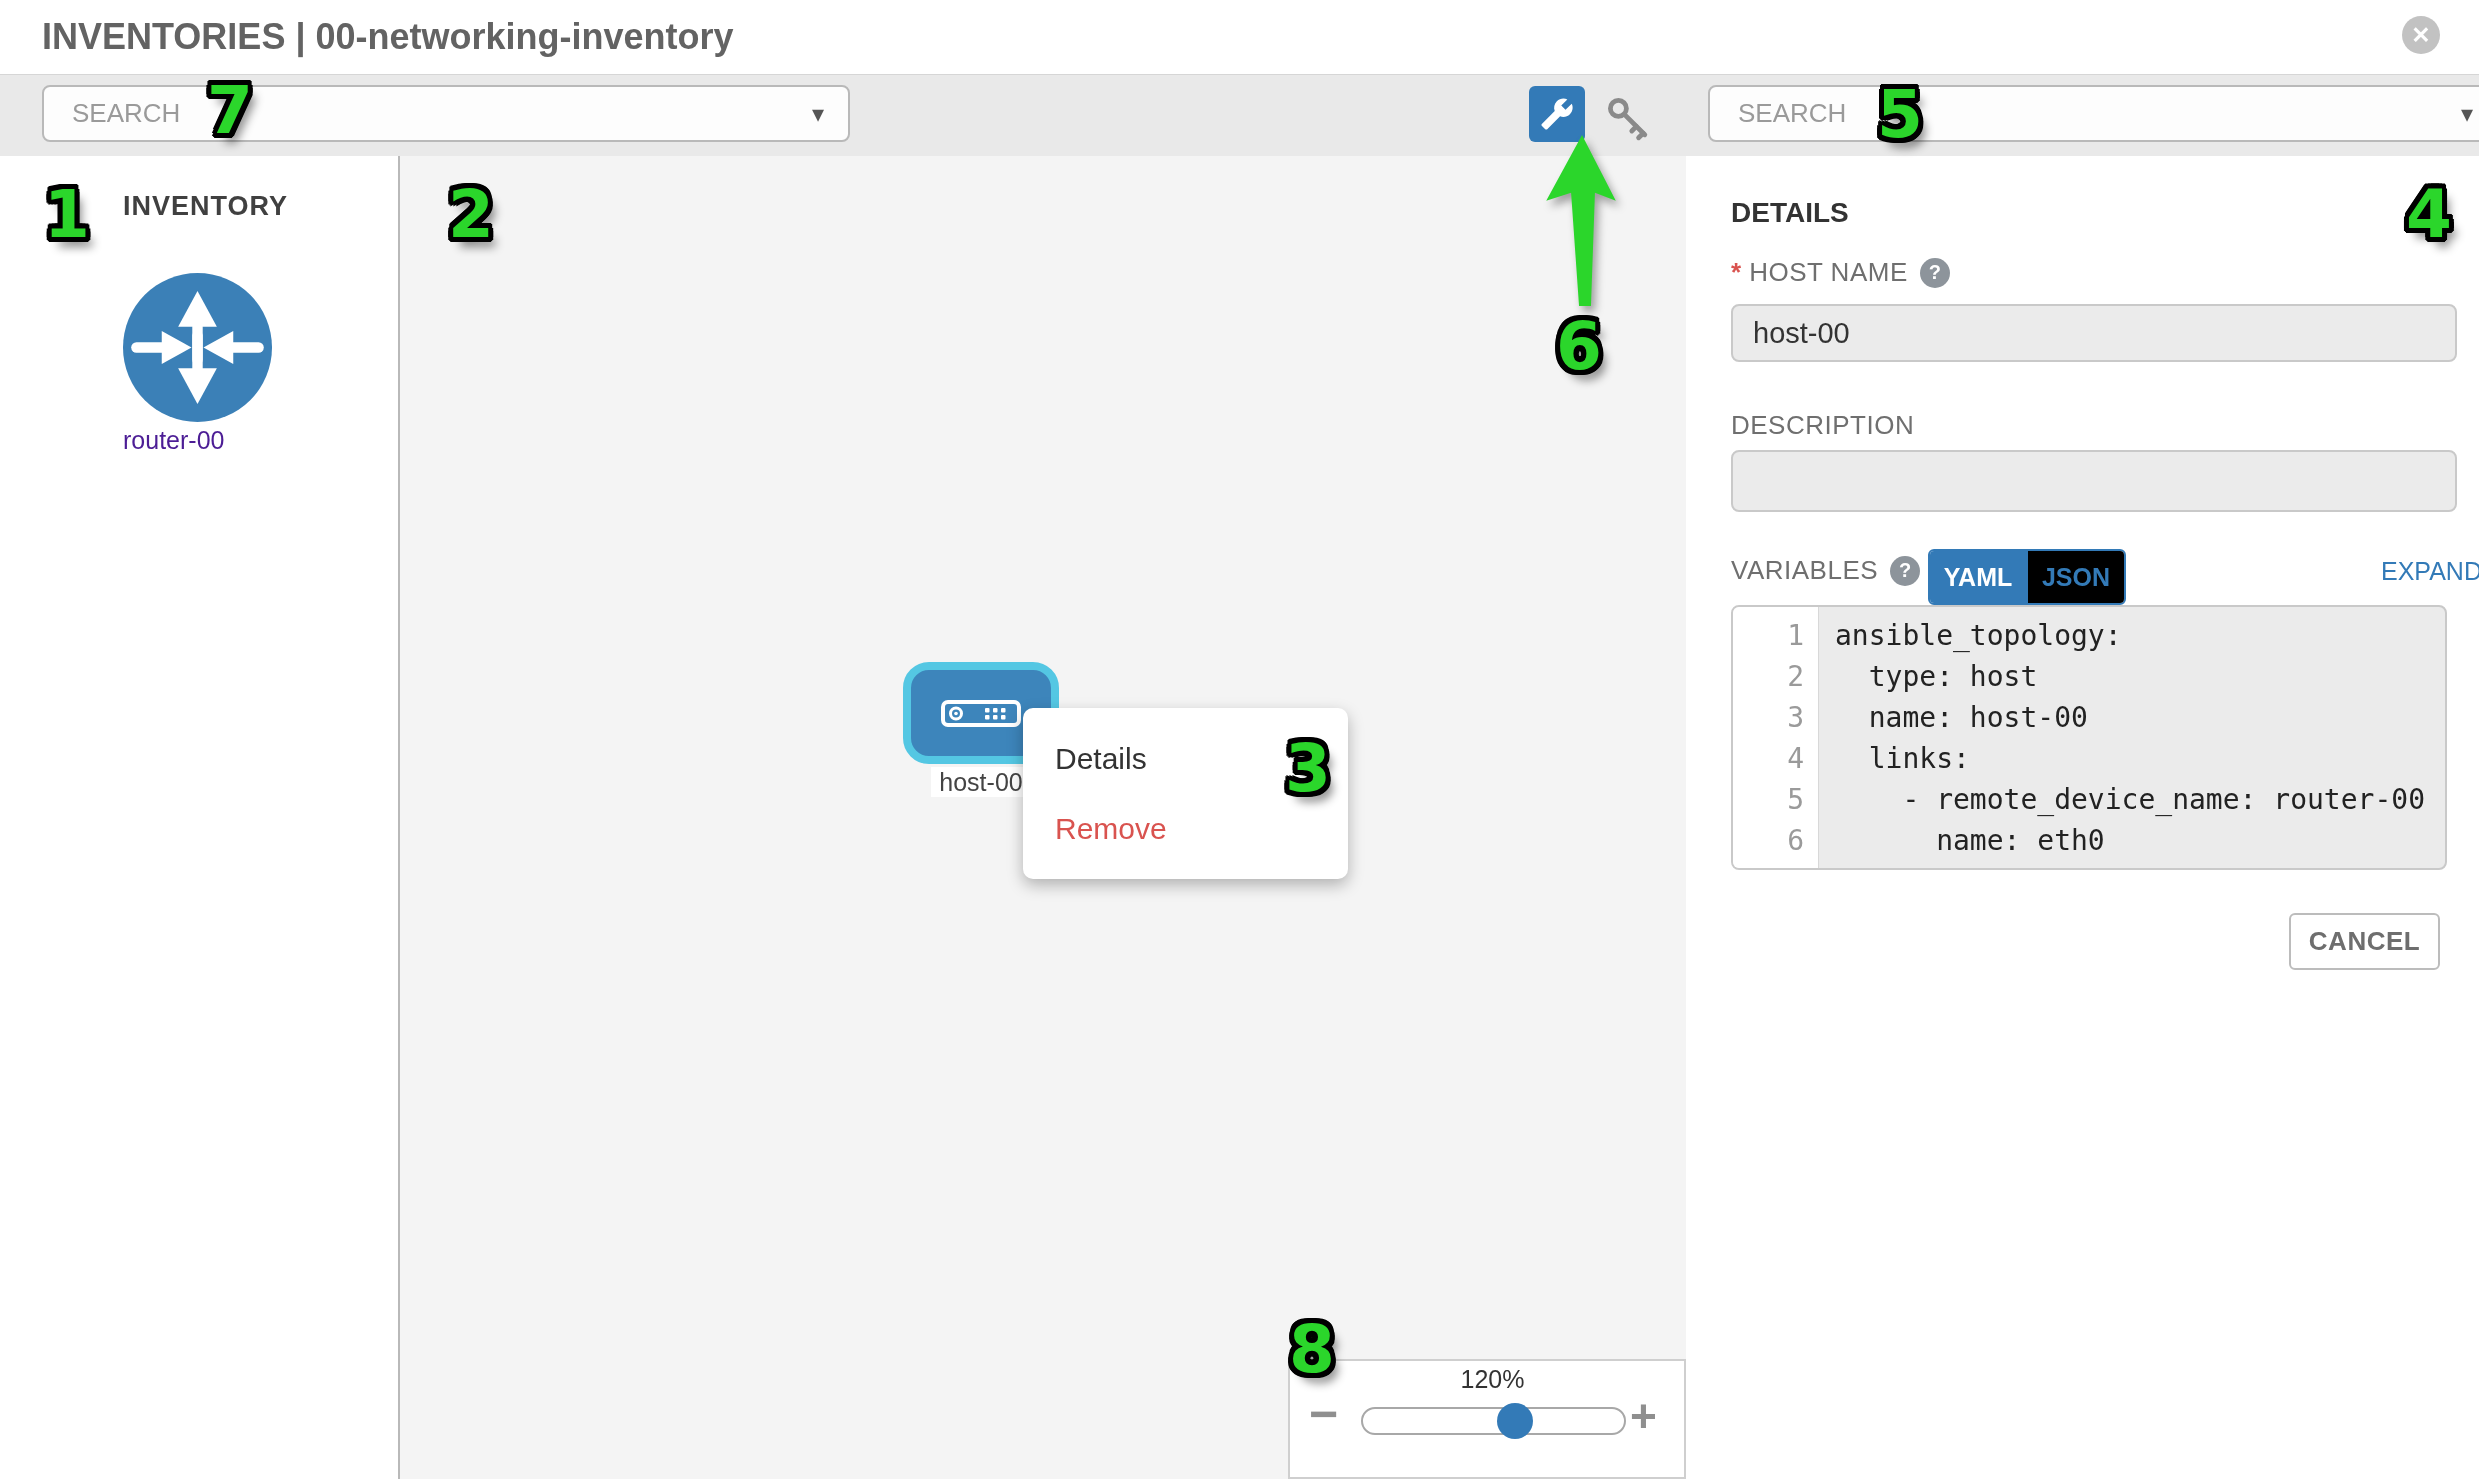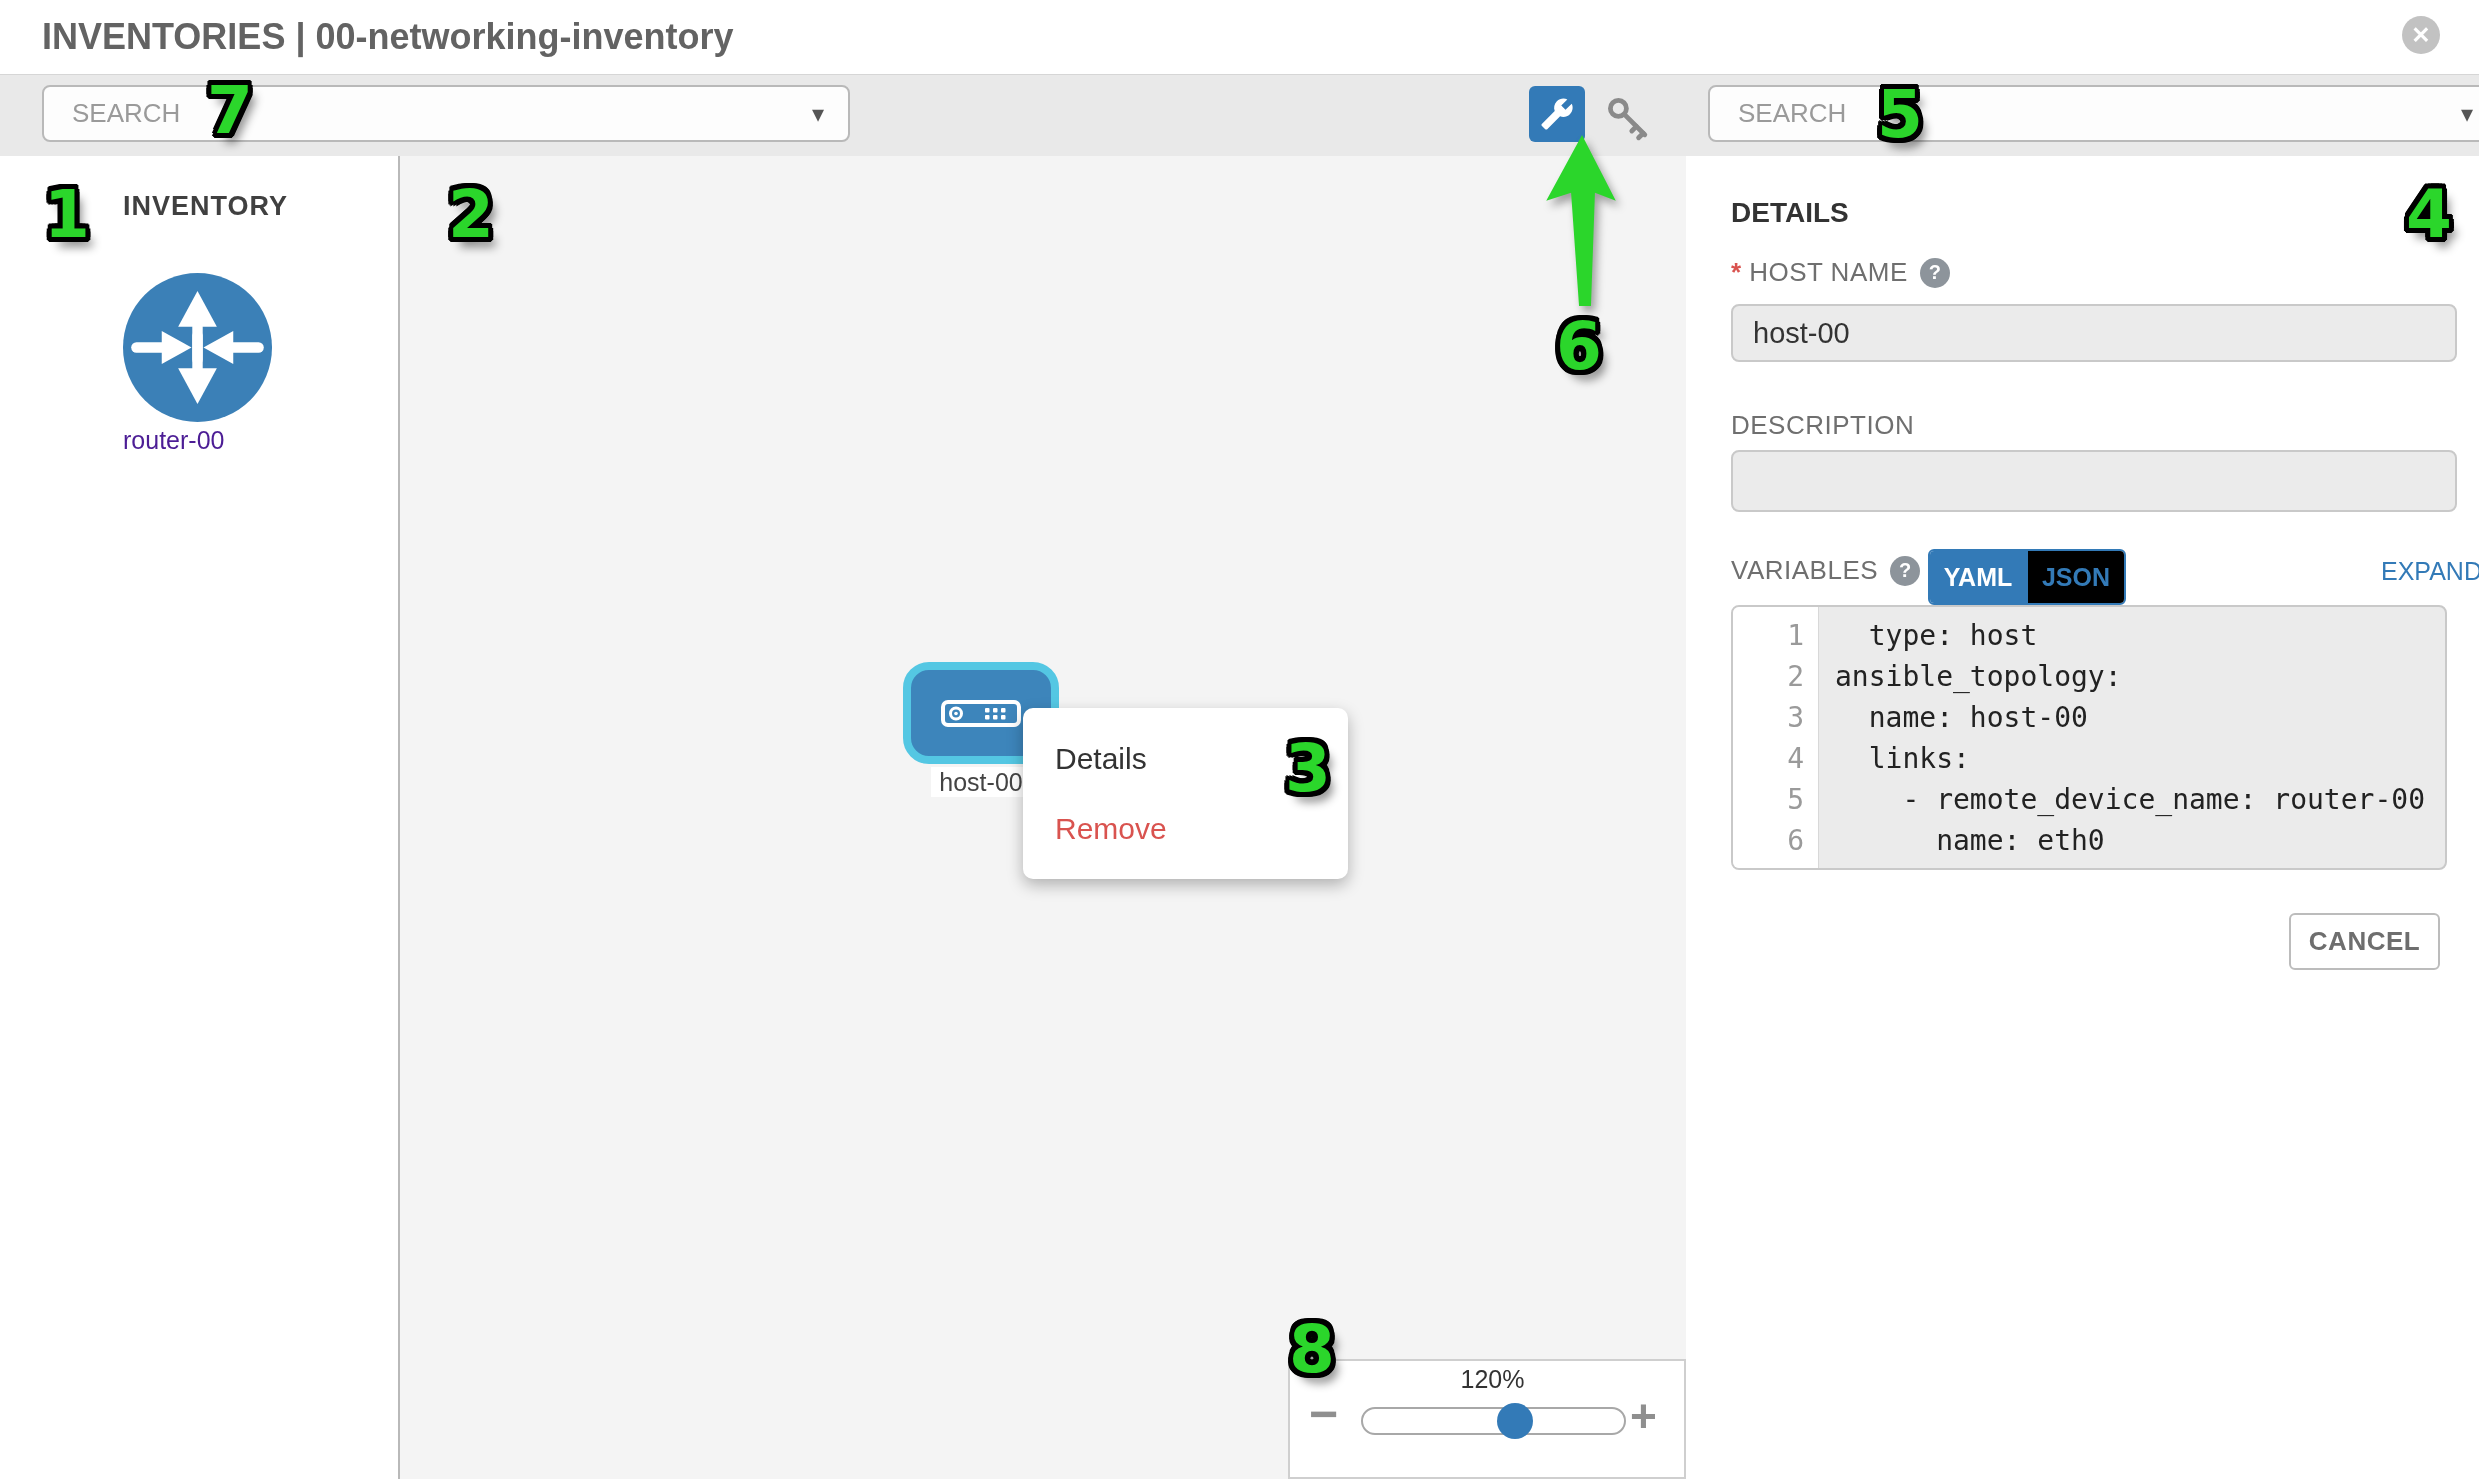--- a/index.html
+++ b/index.html
@@ -216,22 +216,22 @@
     <div class="gutter">
       <div>1</div>
       <div>2</div>
       <div>3</div>
       <div>4</div>
       <div>5</div>
       <div>6</div>
       <div>7</div>
     </div>
     <div class="codecol">
+      <div>ansible_topology:</div>
       <div>  type: host</div>
-      <div>ansible_topology:</div>
       <div>  name: host-00</div>
       <div>  links:</div>
       <div>    - remote_device_name: router-00</div>
       <div>      name: eth0</div>
       <div>      remote_interface_name: eth0</div>
     </div>
   </div>
 
   <div class="abs cancel-btn">CANCEL</div>
 

